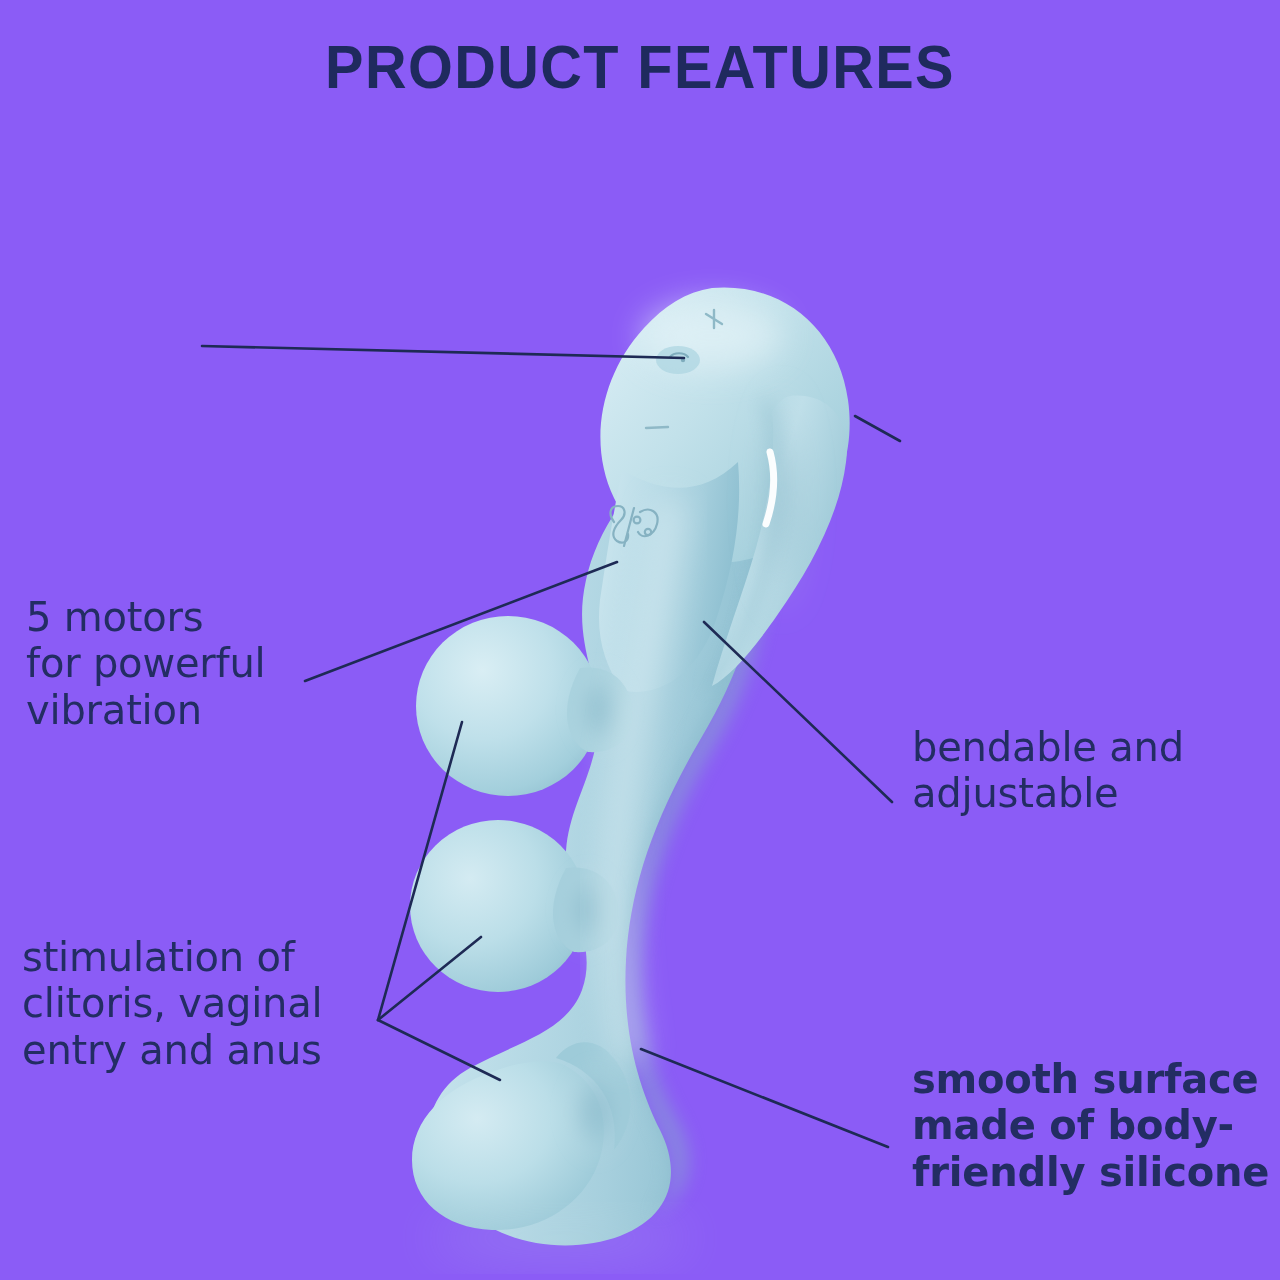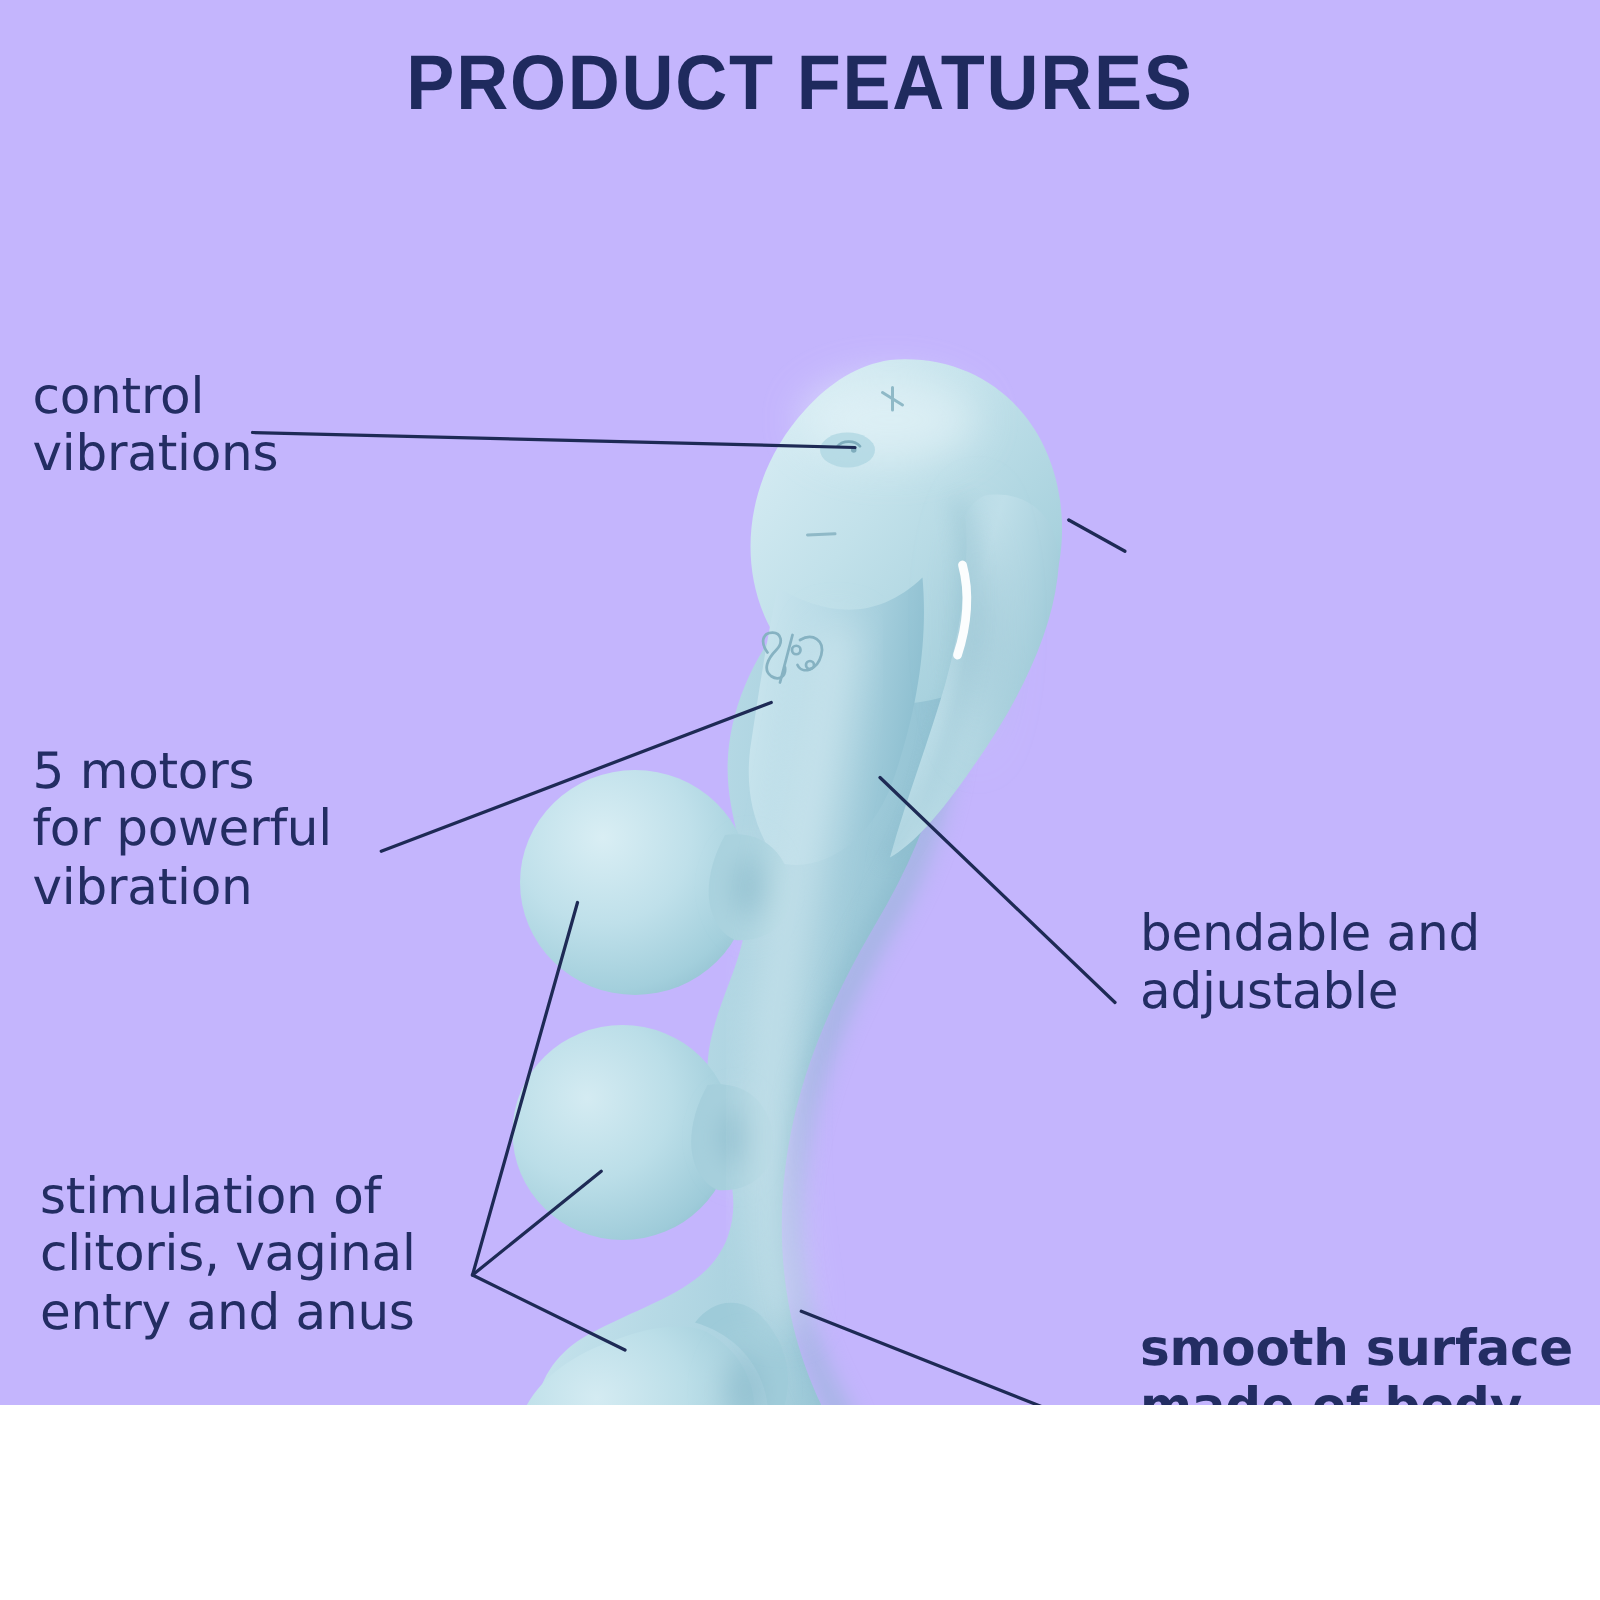--- a/index.html
+++ b/index.html
@@ -6,22 +6,22 @@
     margin: 0;
     padding: 0;
     background: #ffffff;
   }
   body {
     font-family: "Liberation Sans", sans-serif;
   }
   #page {
     position: relative;
     width: 1280px;
-    height: 1124px;
-    background: #c4b5fd;
+    height: 1280px;
+    background: #8b5cf6;
     overflow: hidden;
   }
 
   
   #title {
     position: absolute;
     left: 0;
     top: 36px;
     width: 1280px;
     text-align: center;
@@ -45,21 +45,21 @@
     font-size: 40px;
     line-height: 1.16;
     letter-spacing: -0.2px;
     white-space: pre-line;
   }
   .callout.left  { text-align: left; }
   .callout.right { text-align: left; }
 
   #lbl-control      { left: 26px;  top: 294px; }
   #lbl-motors       { left: 26px;  top: 594px; }
-  #lbl-stimulation  { left: 32px;  top: 934px; }
+  #lbl-stimulation  { left: 22px;  top: 934px; }
   #lbl-magnetic     { left: 912px; top: 356px; }
   #lbl-bendable     { left: 912px; top: 724px; }
   #lbl-smooth       { left: 912px; top: 1056px; font-weight: bold; }
 
   
   #art {
     position: absolute;
     left: 0;
     top: 0;
     width: 1280px;
@@ -259,22 +259,20 @@
         <line x1="855" y1="416" x2="900" y2="441"></line>
         <line x1="305" y1="681" x2="617" y2="562"></line>
         <line x1="704" y1="622" x2="892" y2="802"></line>
         <line x1="378" y1="1020" x2="462" y2="722"></line>
         <line x1="378" y1="1020" x2="481" y2="937"></line>
         <line x1="378" y1="1020" x2="500" y2="1080"></line>
         <line x1="641" y1="1049" x2="888" y2="1147"></line>
       </g>
   </svg>
 
-  <div class="callout left" id="lbl-control">control
-vibrations</div>
 
 
   <div class="callout left" id="lbl-motors">5 motors
 for powerful
 vibration</div>
 
   <div class="callout right" id="lbl-bendable">bendable and
 adjustable</div>
 
   <div class="callout left" id="lbl-stimulation">stimulation of

